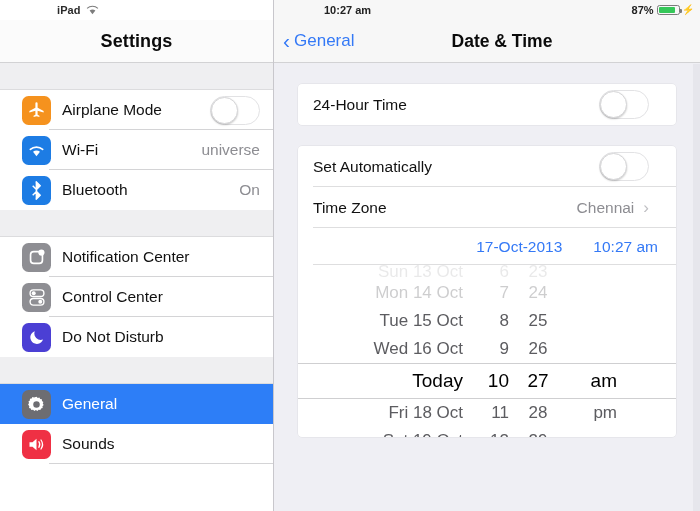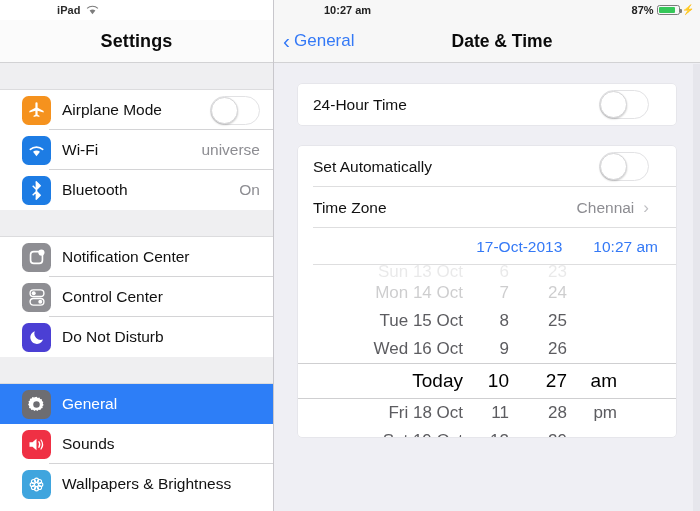--- a/index.html
+++ b/index.html
@@ -161,21 +161,21 @@
   .dt-val { font-size: 15.5px; color: #3479f6; }
 
   
   .picker { position: relative; height: 172px; overflow: hidden; }
   .pk-row {
     height: 28px; display: flex; align-items: center; justify-content: center;
     font-size: 17px; color: #5c5c60;
   }
   .pk-row .col-day   { width: 118px; text-align: right; }
   .pk-row .col-hour  { width: 46px;  text-align: right; }
-  .pk-row .col-min   { width: 58px;  text-align: right; }
+  .pk-row .col-min   { width: 58px;  text-align: center; }
   .pk-row .col-ampm  { width: 62px;  text-align: right; padding-right: 12px; }
   .pk-row.f1 { opacity: .30; }
   .pk-row.f2 { opacity: .13; height: 14px; }
   .pk-row.sel {
     color: #000000; font-size: 19px; height: 36px;
     border-top: 1px solid #cfcfd1; border-bottom: 1px solid #cfcfd1;
   }
   .pk-row.sel .col-day { font-size: 19px; }
 
   
@@ -298,39 +298,20 @@
         <span class="sb-icon" style="background:#EF3044">
           <svg width="20" height="17" viewBox="0 0 24 20">
             <path fill="#fff" d="M3 7.2h3.6L11.4 3v14L6.6 12.8H3z"></path>
             <path d="M14.2 6.6a6 6 0 0 1 0 6.8M16.8 4.6a9.4 9.4 0 0 1 0 10.8" stroke="#fff" stroke-width="1.5" fill="none" stroke-linecap="round"></path>
           </svg>
         </span>
         <span class="sb-label">Sounds</span>
         <span class="sep"></span>
       </div>
 
-      <div class="sb-row nosep">
-        <span class="sb-icon" style="background:#3FA5DE">
-          <svg width="19" height="19" viewBox="0 0 24 24">
-            <g fill="none" stroke="#fff" stroke-width="1.4">
-              <circle cx="12" cy="12" r="2.6"></circle>
-              <circle cx="12" cy="6.6" r="2.6"></circle>
-                <circle cx="12" cy="17.4" r="2.6"></circle>
-              <circle cx="6.6" cy="12" r="2.6"></circle>
-                <circle cx="17.4" cy="12" r="2.6"></circle>
-              <circle cx="8.2" cy="8.2" r="2.6"></circle>
-                <circle cx="15.8" cy="8.2" r="2.6"></circle>
-              <circle cx="8.2" cy="15.8" r="2.6"></circle>
-                <circle cx="15.8" cy="15.8" r="2.6"></circle>
-            </g>
-          </svg>
-        </span>
-        <span class="sb-label">Wallpapers &amp; Brightness</span>
-
-      </div>
 
     </div>
   </div>
 
   <div class="pane">
 
     <div class="pn-status">
       <span class="clock">10:27 am</span>
       <span class="batt-wrap">
         <span class="pct">87%</span>

